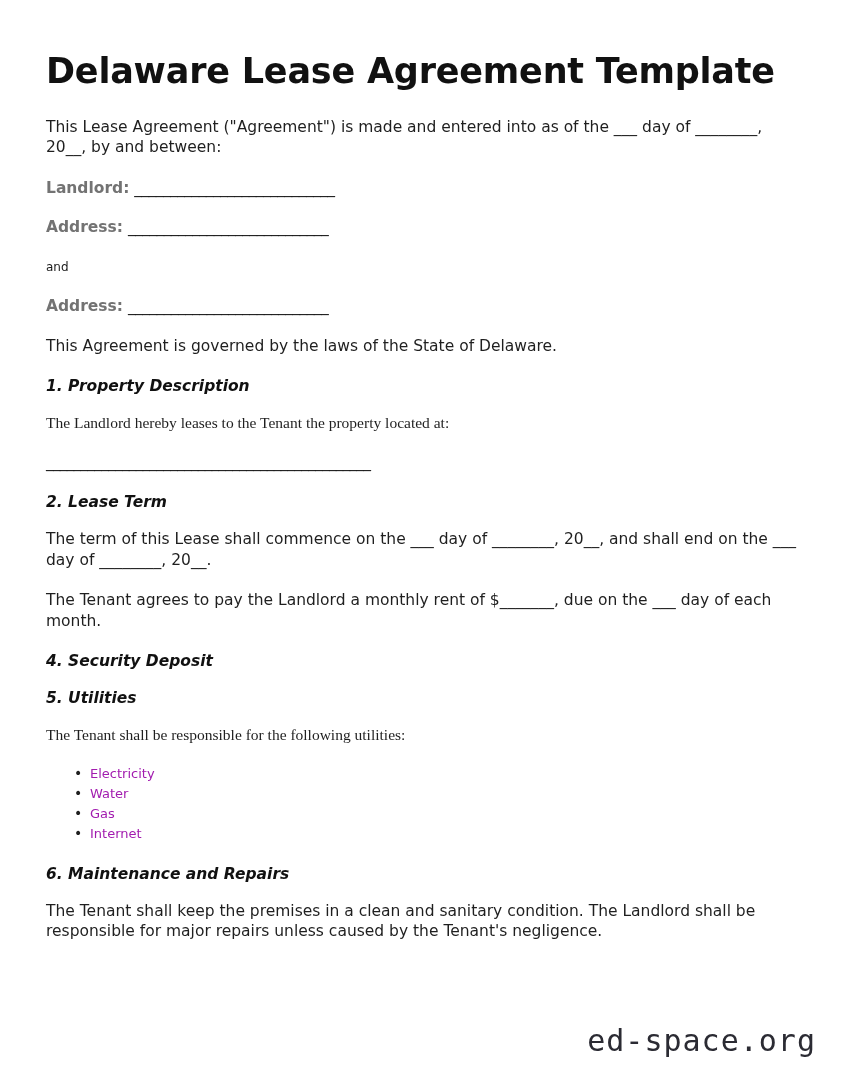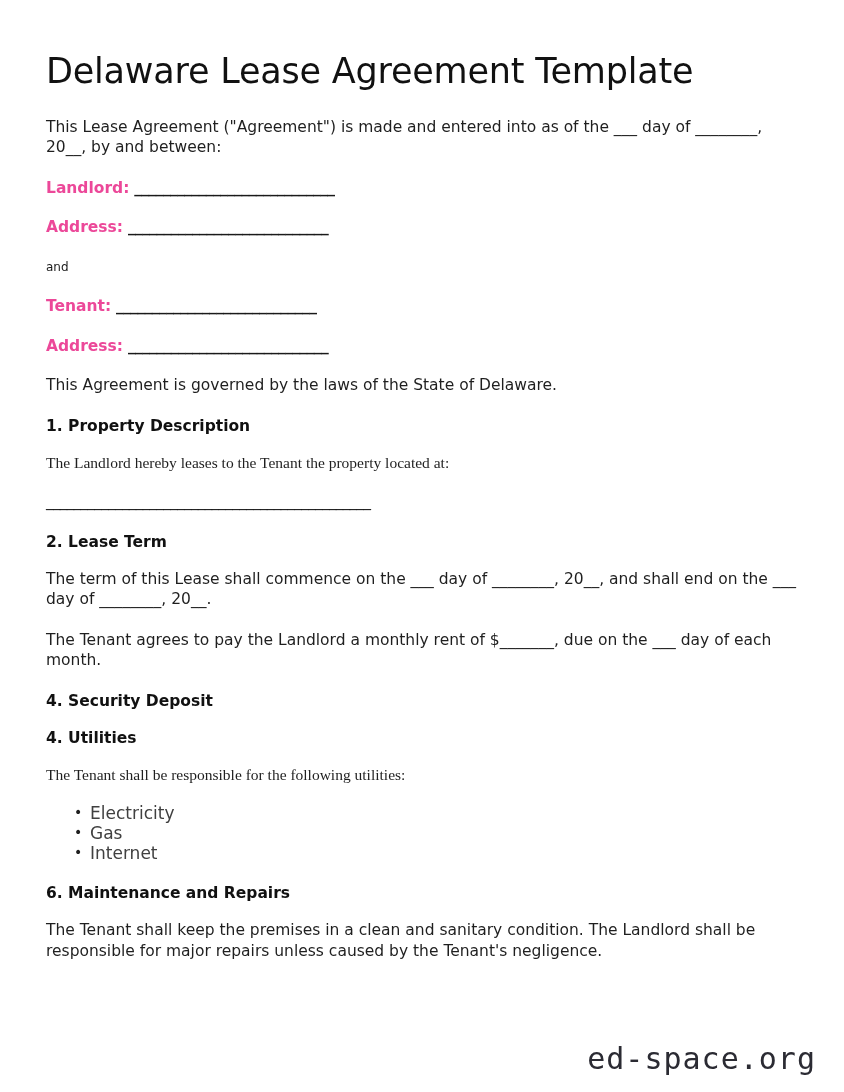--- a/index.html
+++ b/index.html
@@ -27,21 +27,21 @@
     padding: 0;
   }
   .content {
     position: absolute;
     left: 46px;
     top: 52px;
     width: 752px;
   }
   .doc-title {
     font-size: 35px;
-    font-weight: normal;
+    font-weight: bold;
     letter-spacing: -0.2px;
     line-height: 1.1;
     margin: 0 0 26px 0;
     color: #111111;
   }
   p.para {
     font-size: 15.5px;
     line-height: 20.5px;
     margin: 0 0 20px 0;
     color: #1f1f1f;
@@ -51,69 +51,70 @@
     font-family: Liberation Serif, serif;
   }
   .field-row {
     font-size: 15.5px;
     line-height: 20.5px;
     margin: 0 0 19px 0;
     white-space: nowrap;
   }
   .field-label {
     font-weight: bold;
-    color: #ec4899;
+    color: #737373;
   }
   .blank {
     letter-spacing: -0.6px;
-    font-weight: bold;
+    font-weight: normal;
   }
   .and-line {
     font-size: 12px;
     line-height: 20.5px;
     margin: 0 0 19px 0;
   }
   h2.section {
     font-size: 15.5px;
     font-weight: bold;
     margin: 8px 0 17px 0;
     line-height: 20px;
     color: #111111;
+    font-style: italic;
   }
   .rule-line {
     font-size: 15px;
     line-height: 20.5px;
     margin: 0 0 20px 0;
     letter-spacing: -0.6px;
     white-space: nowrap;
   }
   ul.util-list {
     margin: 0 0 20px 0;
     padding: 0 0 0 28px;
     list-style: none;
   }
   ul.util-list li {
-    font-size: 17px;
+    font-size: 13px;
     line-height: 20px;
     position: relative;
     padding-left: 16px;
-    color: #404040;
+    color: #a21caf;
   }
   ul.util-list li::before {
     content: "\2022";
     position: absolute;
     left: 0;
     top: -1px;
     font-size: 14px;
     color: #1f1f1f;
   }
   .watermark {
     position: absolute;
     right: 28px;
-    bottom: 16px;
+    bottom: 34px;
     font-family: "DejaVu Sans Mono", "Liberation Mono", monospace;
     font-size: 30px;
     letter-spacing: 1px;
     color: #2b2b33;
     white-space: nowrap;
     text-align: center;
   }
 </style>
 </head>
 <body>
@@ -130,47 +131,44 @@
       <span class="blank">____________________________</span>
     </div>
 
     <div class="field-row">
       <span class="field-label">Address:</span>
       <span class="blank">____________________________</span>
     </div>
 
     <div class="and-line">and</div>
 
-    <div class="field-row">
-      <span class="field-label">Tenant:</span>
-      <span class="blank">____________________________</span>
-    </div>
 
     <div class="field-row">
       <span class="field-label">Address:</span>
       <span class="blank">____________________________</span>
     </div>
 
     <p class="para">This Agreement is governed by the laws of the State of Delaware.</p>
 
     <h2 class="section">1. Property Description</h2>
     <p class="para tight">The Landlord hereby leases to the Tenant the property located at:</p>
     <div class="rule-line">_______________________________________________</div>
 
     <h2 class="section">2. Lease Term</h2>
     <p class="para">The term of this Lease shall commence on the ___ day of ________, 20__, and shall end on the ___ day of ________, 20__.</p>
 
     <p class="para">The Tenant agrees to pay the Landlord a monthly rent of $_______, due on the ___ day of each month.</p>
 
     <h2 class="section">4. Security Deposit</h2>
 
-    <h2 class="section">4. Utilities</h2>
+    <h2 class="section">5. Utilities</h2>
     <p class="para tight">The Tenant shall be responsible for the following utilities:</p>
     <ul class="util-list">
       <li>Electricity</li>
+      <li>Water</li>
       <li>Gas</li>
       <li>Internet</li>
     </ul>
 
     <h2 class="section">6. Maintenance and Repairs</h2>
     <p class="para">The Tenant shall keep the premises in a clean and sanitary condition. The Landlord shall be responsible for major repairs unless caused by the Tenant's negligence.</p>
 
   </div>
 
   <div class="watermark">ed-space.org</div>

